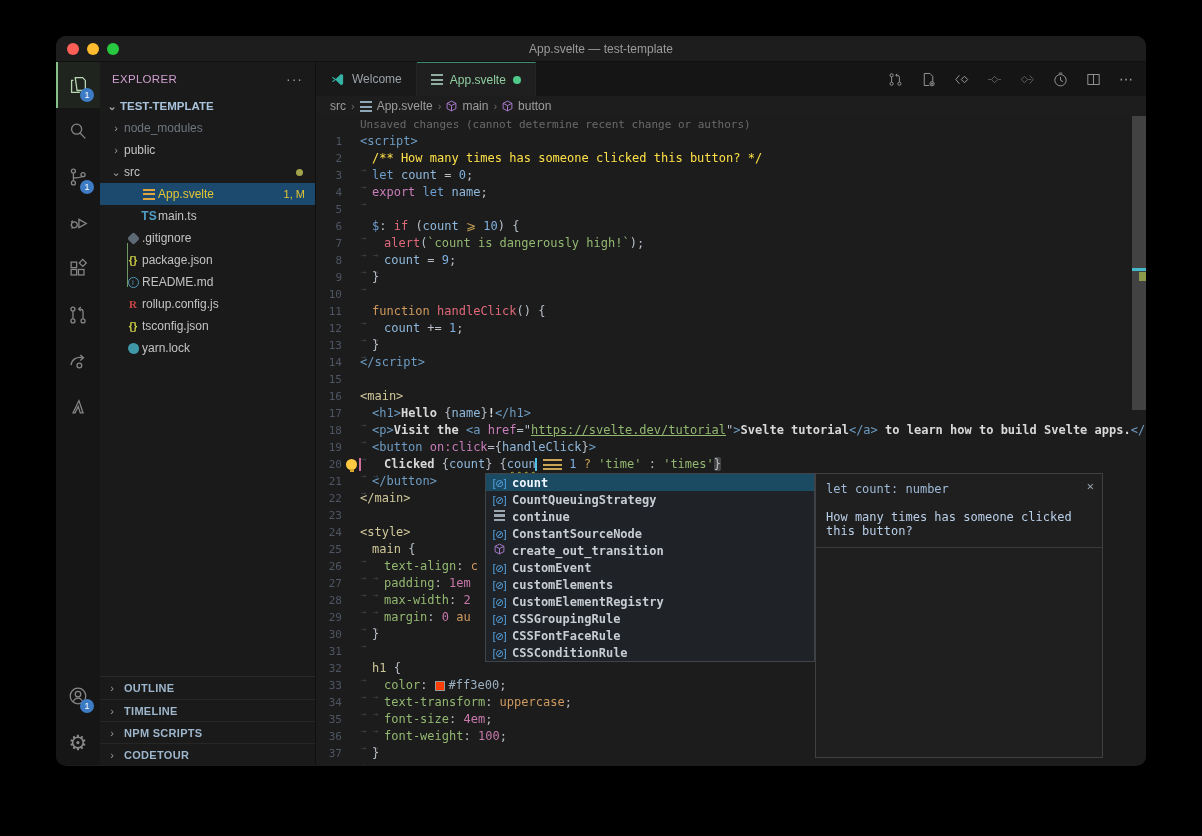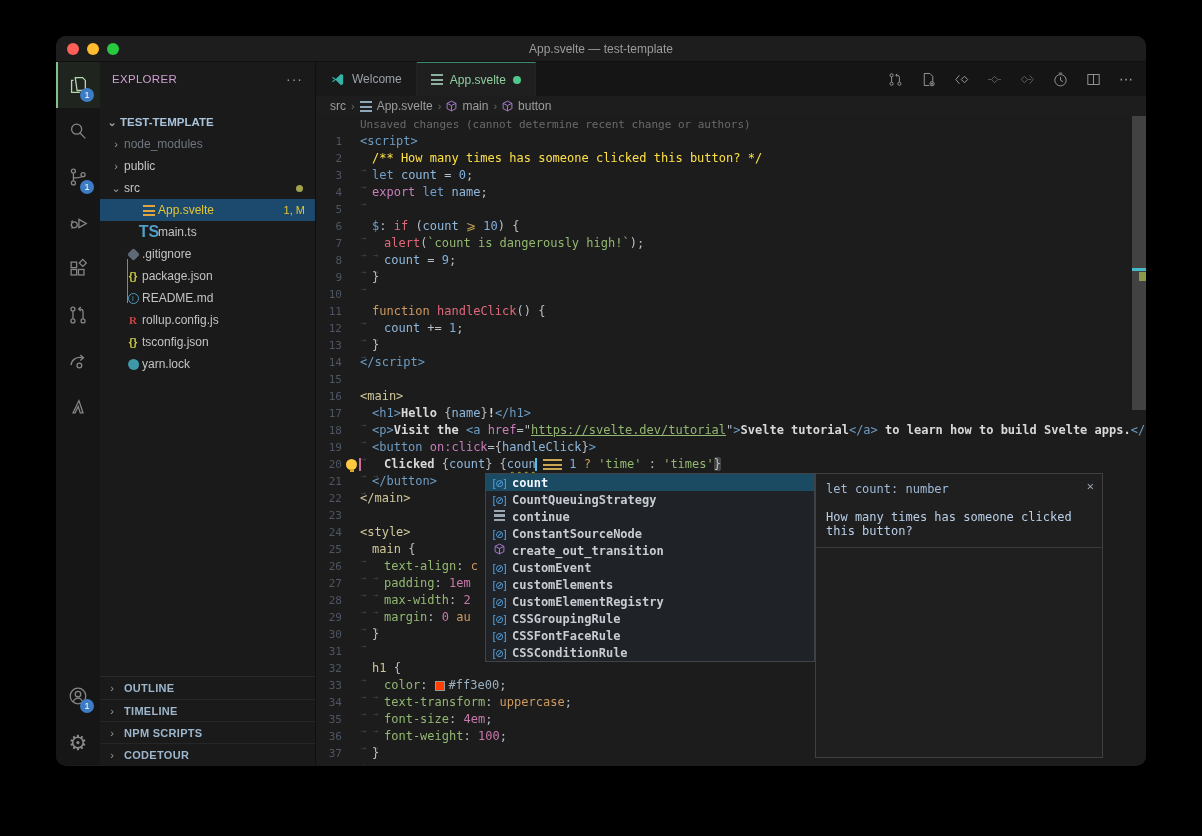--- a/index.html
+++ b/index.html
@@ -19,39 +19,39 @@
   .activitybar { width:44px; background:#161616; display:flex; flex-direction:column; align-items:stretch; }
   .ab-item { height:46px; position:relative; display:flex; align-items:center; justify-content:center; cursor:pointer; }
   .ab-item svg { stroke:#868686; fill:none; stroke-width:1.4; width:22px; height:22px; }
   .ab-item.active { background:rgba(120,170,120,.10); box-shadow:inset 2px 0 0 #86c08b; }
   .ab-item.active svg { stroke:#b9d6b2; }
   .ab-badge { position:absolute; right:6px; bottom:6px; min-width:14px; height:14px; border-radius:8px;
               background:#3d7cc4; color:#fff; font-size:9px; line-height:14px; text-align:center; padding:0 3px; }
   .ab-spacer { flex:1; }
   .gearglyph { color:#8a8a8a; font-size:21px; line-height:1; }
   
-  .sidebar { width:216px; background:#1a1a1a; border-right:1px solid #101010; display:flex; flex-direction:column; font-size:12px;gap:16px; }
+  .sidebar { width:216px; background:#1a1a1a; border-right:1px solid #101010; display:flex; flex-direction:column; font-size:12px; }
   .sb-header { height:33px; display:flex; align-items:center; padding:0 12px; }
   .sb-title { color:#cf9fd2; font-size:11.5px; letter-spacing:.3px; flex:1; }
   .sb-more { color:#9a9a9a; font-size:14px; letter-spacing:1px; cursor:pointer; }
   .tree { flex:1; overflow:hidden; position:relative; }
   .trow { height:22px; display:flex; align-items:center; color:#c3c3c3; cursor:pointer; position:relative; }
   .trow .chev { width:16px; text-align:center; color:#9a9a9a; font-size:11px; flex:none; }
   .trow .ticon { width:18px; flex:none; display:flex; justify-content:center; align-items:center; }
   .trow .tlabel { flex:1; white-space:nowrap; overflow:hidden; }
   .trow .tbadge { margin-right:10px; font-size:11px;text-align:right; }
   .trow .tdot { width:7px; height:7px; border-radius:50%; background:#a2a34a; margin-right:12px; }
   .trow.root { font-weight:bold; color:#a9c3dc; font-size:11.5px; }
   .trow.selected { background:#1c4a6e; }
   .trow.selected .tlabel, .trow.selected .tbadge { color:#e3c433; }
   .trow.dim .tlabel { color:#6f7680; }
   .guide-green { position:absolute; left:27px; top:148px; width:1px; height:44px; background:#6f9963; }
   .bars { display:inline-block; width:12px; height:11px;
           background:repeating-linear-gradient(to bottom, currentColor 0 2px, transparent 2px 4.5px); }
-  .ts-ic { color:#4f9fc8; font-size:16px; font-weight:bold; }
+  .ts-ic { color:#4f9fc8; font-size:12px; font-weight:bold; }
   .json-ic { color:#c5c544; font-size:11px; font-weight:bold; }
   .info-ic { color:#519aba; border:1px solid #519aba; border-radius:50%; width:11px; height:11px;
              font-size:8px; line-height:10px; text-align:center; display:inline-block; }
   .rollup-ic { color:#cc4444; font-size:11px; font-weight:bold; font-family:"Liberation Serif",serif; }
   .git-ic { width:9px; height:9px; background:#5d6a75; transform:rotate(45deg); display:inline-block; border-radius:2px; }
   .yarn-ic { width:11px; height:11px; background:#3e98a8; border-radius:50% 50% 45% 55%; display:inline-block; }
   .svelte-ic { color:#e2a43f; }
   .sb-panels { border-top:1px solid #2a2a2a; }
   .panelrow { height:22px; display:flex; align-items:center; border-top:1px solid #262626; cursor:pointer; }
   .panelrow:first-child { border-top:none; }

